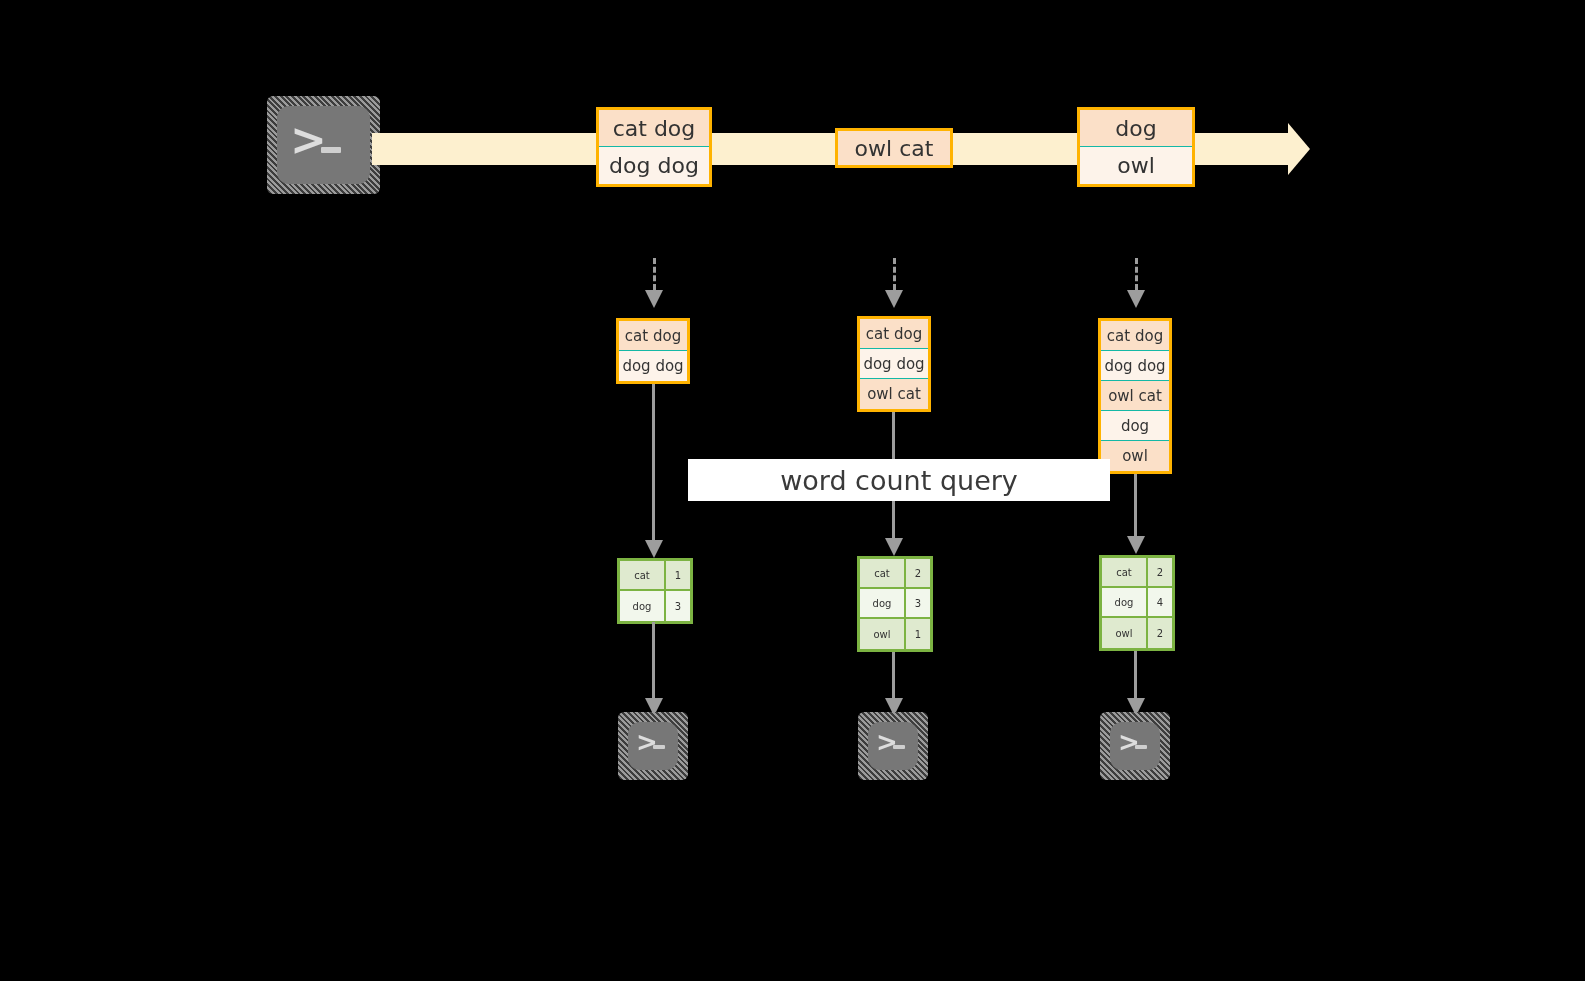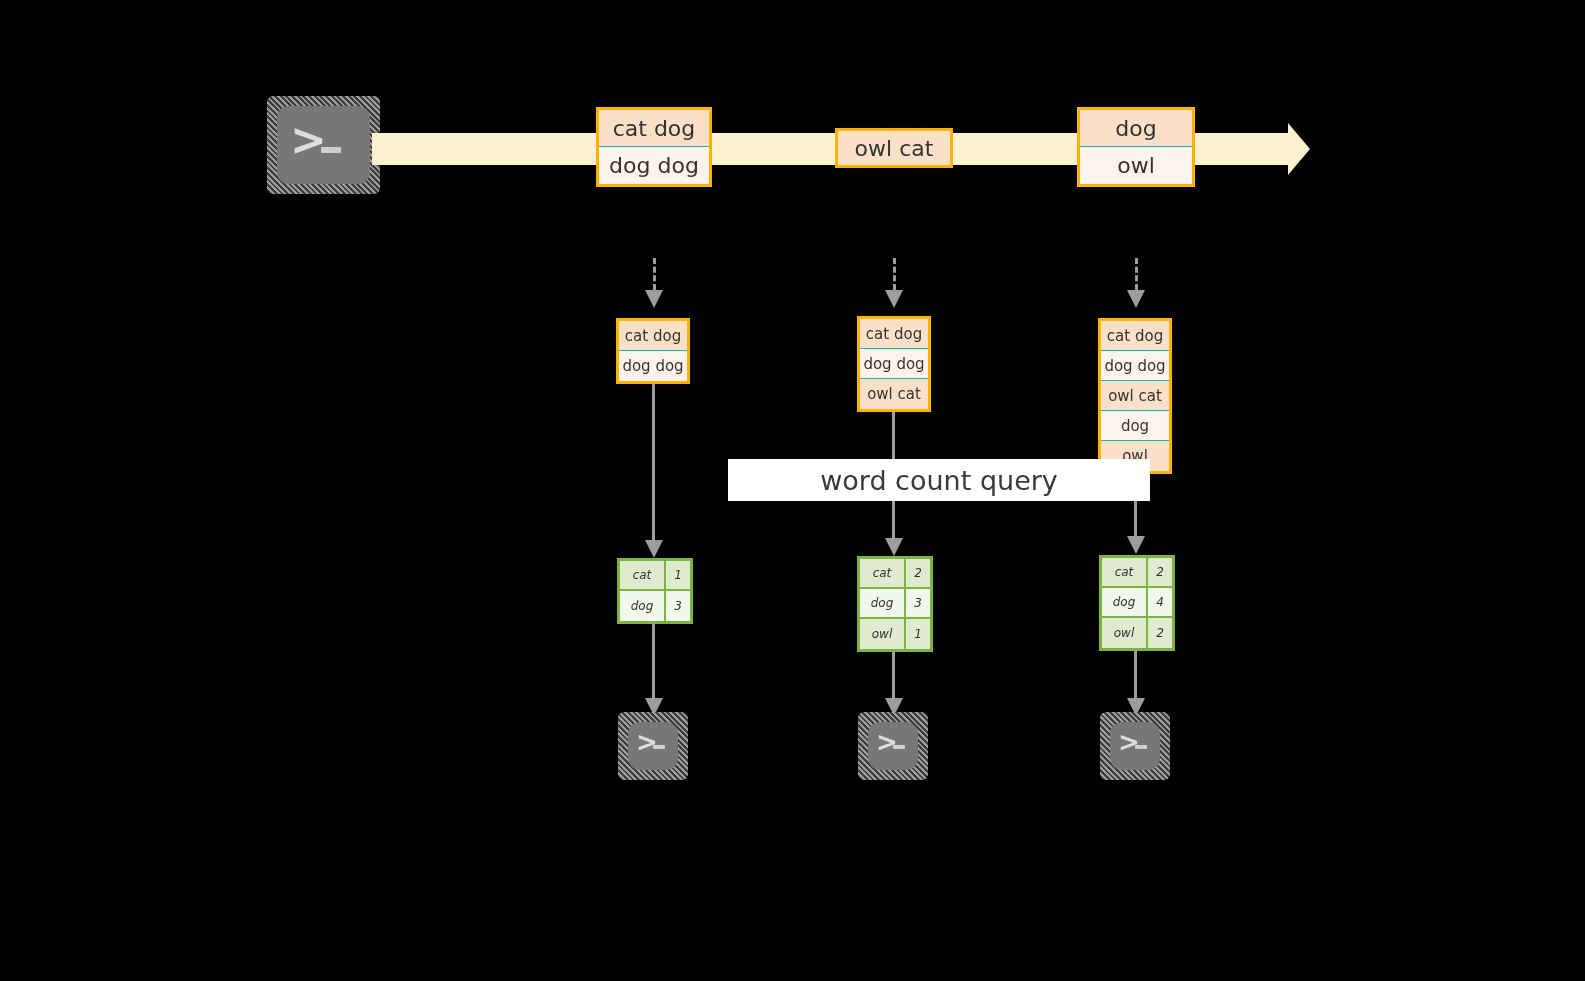--- a/index.html
+++ b/index.html
@@ -123,23 +123,22 @@
     box-sizing: border-box;
     border-bottom: 2px solid #7cb342;
   }
   .gtable .grow:last-child { border-bottom: none; }
   .gtable .gword,
   .gtable .gcount {
     box-sizing: border-box;
     display: flex;
     align-items: center;
     justify-content: center;
-    font-size: 12px;
+    font-size: 10px;
     color: #333333;
-    font-style: italic;
   }
   .gtable .gword  { width: 46px; border-right: 2px solid #7cb342; }
   .gtable .gcount { width: 24px; }
   .gtable .grow.dark  .gword,
   .gtable .grow.dark  .gcount  { background: #dfeacf; }
   .gtable .grow.light .gword,
   .gtable .grow.light .gcount  { background: #f2f7ec; }
 
   
   .vline {
@@ -303,17 +302,17 @@
   <div class="vline" style="left:1134px; top:651px; height:51px;"></div>
   <div class="vhead" style="left:1127px; top:698px;"></div>
 
   <div class="terminal small" style="left:1100px; top:712px; width:70px; height:68px;">
     <div class="inner">
       <span class="chev">&gt;</span>
       <span class="dash"></span>
     </div>
   </div>
 
-  <div class="query-label" style="left:688px; top:459px; width:422px; height:42px;margin-left:40px;">
+  <div class="query-label" style="left:688px; top:459px; width:422px; height:42px;">
     <span>word count query</span>
   </div>
 
 </div>
 
 </body></html>

